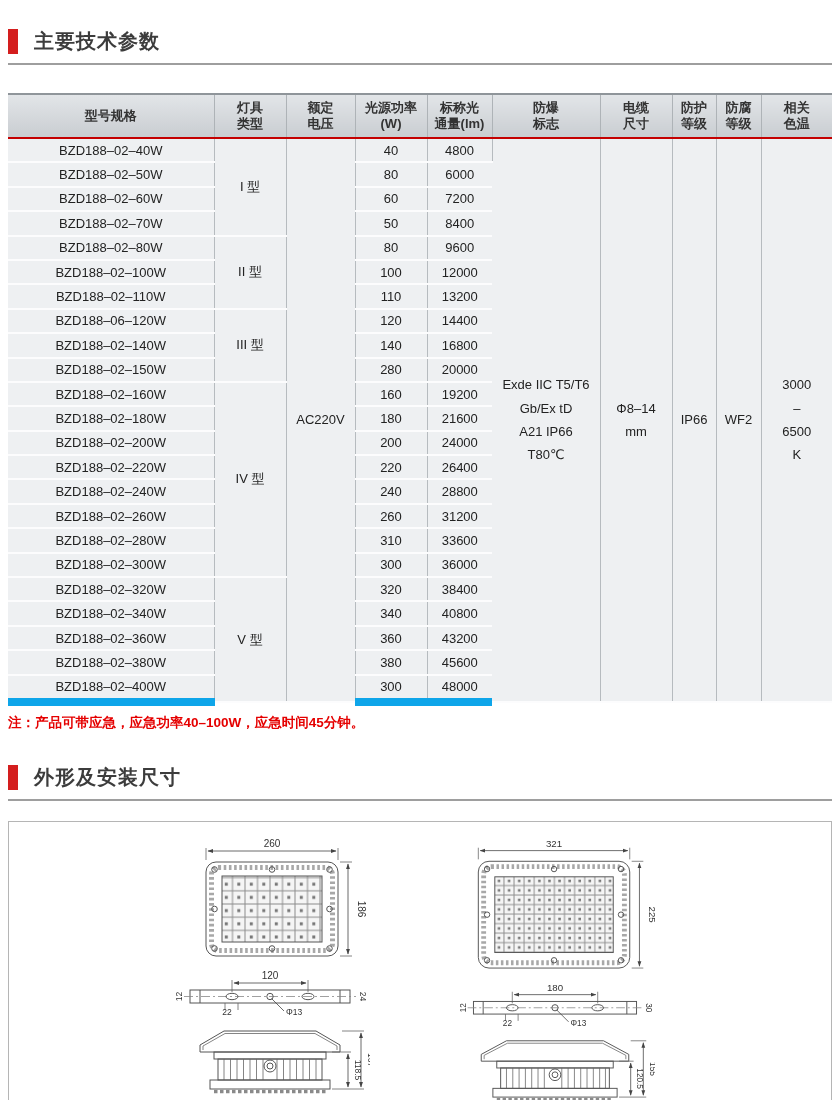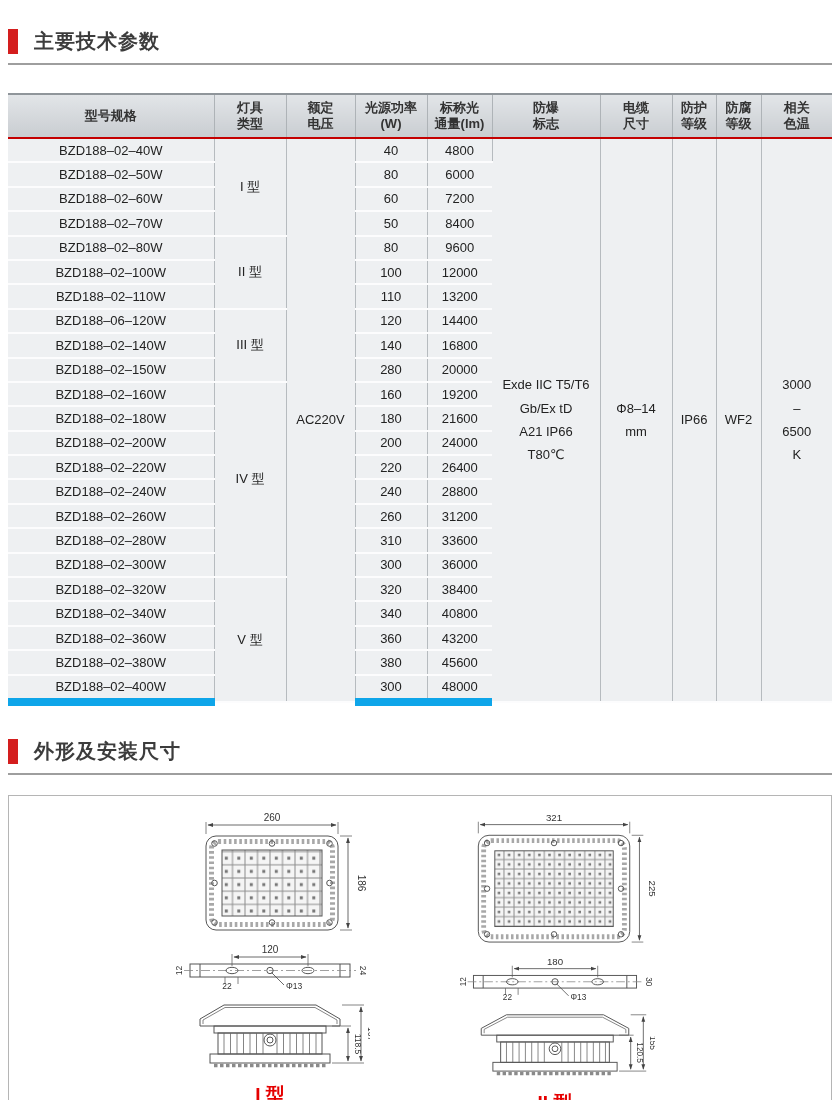--- a/index.html
+++ b/index.html
@@ -236,20 +236,21 @@
           <td>45600</td>
         </tr>
         <tr>
           <td>BZD188–02–400W</td>
           <td>300</td>
           <td>48000</td>
         </tr>
       </tbody>
   </table>
 
+  <div class="note">注：产品可带应急，应急功率40–100W，应急时间45分钟。</div>
 
   <div class="sec sec2">
     <span class="bullet"></span>
     <span class="sec-title">外形及安装尺寸</span>
   </div>
 
   <div class="panel">
 
     <div class="dwg-col">
       <svg width="200" height="128" viewBox="0 0 200 128">

